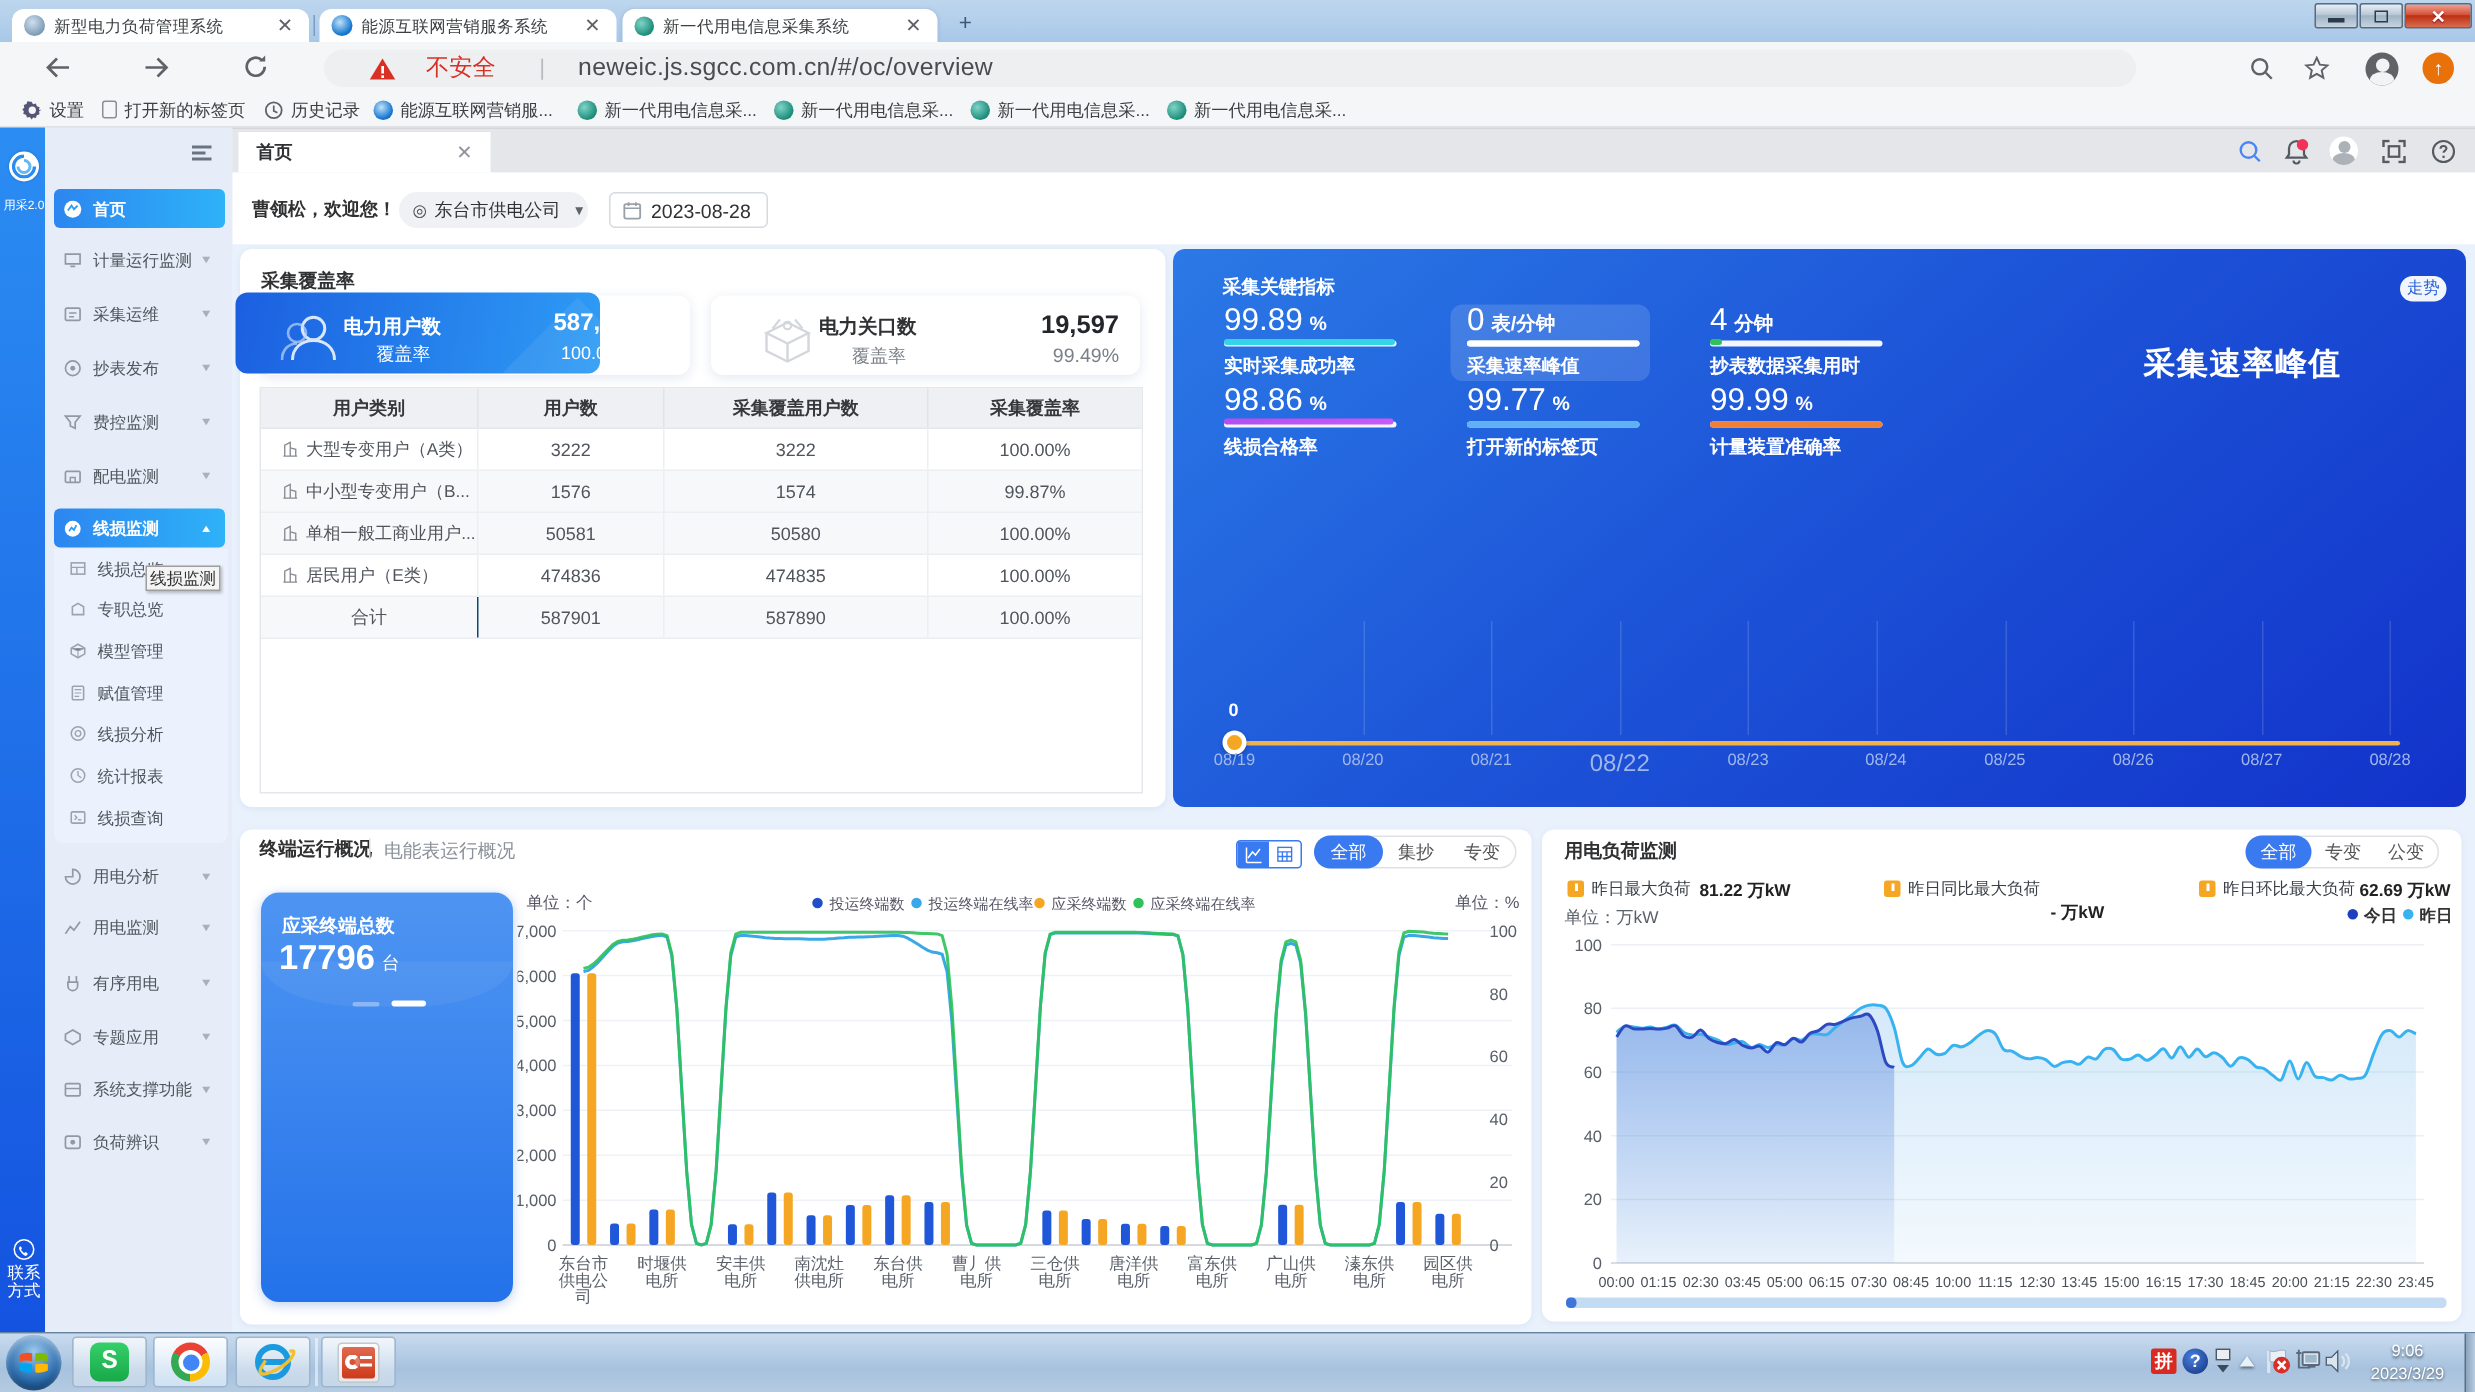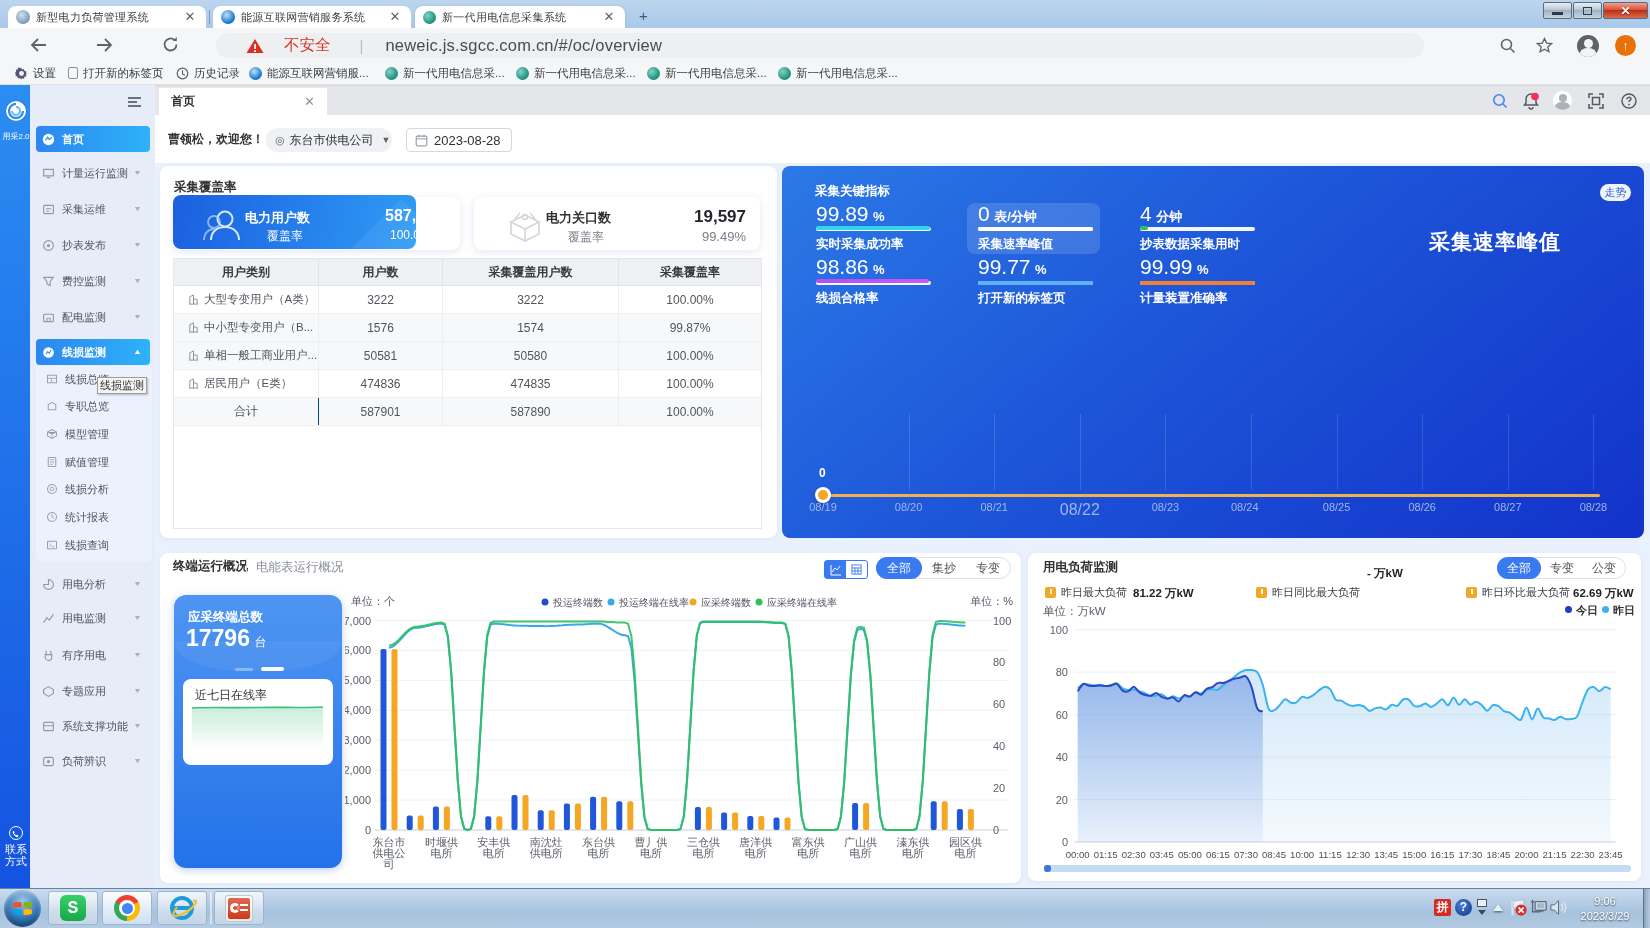--- a/index.html
+++ b/index.html
@@ -248,21 +248,21 @@
 <div class="ab" style="left:406px;top:128px;width:106px;height:24px;background:#fff;border:1px solid #d5d9e0;border-radius:4px;display:flex;align-items:center;font-size:13px;color:#303133"><svg style="margin:0 6px 0 8px" width="13" height="13" viewBox="0 0 16 16">
       <rect x="1.5" y="2.5" width="13" height="12" rx="1.5" stroke="#9aa0a8" fill="none" stroke-width="1.5"></rect>
       <path d="M1.5 6h13" stroke="#9aa0a8" stroke-width="1.3"></path>
       <path d="M5 1v3M11 1v3" stroke="#9aa0a8" stroke-width="1.5"></path>
     </svg>2023-08-28</div>
 <div class="ab" id="content"></div>
 
 <div class="ab panel" style="left:160px;top:166px;width:617px;height:372px"></div>
 <div class="ab ptitle" style="left:174px;top:179px">采集覆盖率</div>
 <div class="ab" style="left:173px;top:197px;width:287px;height:53px;background:#fff;border-radius:8px;box-shadow:0 2px 8px rgba(100,130,180,.18)"></div>
-<div class="ab" style="left:173px;top:195px;width:243px;height:54px;border-radius:8px;background:linear-gradient(100deg,#1b5fe0,#2e9cf5);overflow:hidden;color:#fff">
+<div class="ab" style="left:157px;top:195px;width:243px;height:54px;border-radius:8px;background:linear-gradient(100deg,#1b5fe0,#2e9cf5);overflow:hidden;color:#fff">
  <svg style="position:absolute;left:30px;top:13px" width="40" height="34" viewBox="0 0 40 34">
       <circle cx="22" cy="11" r="7.5" stroke="#d8e8fc" stroke-width="2" fill="none"></circle>
       <path d="M8 32c0-8 6-13 14-13s14 5 14 13" stroke="#d8e8fc" stroke-width="2" fill="none"></path>
       <circle cx="11" cy="14" r="6" stroke="#bcd6f8" stroke-width="1.8" fill="none" opacity=".7"></circle>
       <path d="M1 32c0-7 4.5-11 10-11" stroke="#bcd6f8" stroke-width="1.8" fill="none" opacity=".7"></path>
     </svg>
  <div style="position:absolute;left:72px;top:14px;font-size:13px;font-weight:bold">电力用户数</div>
  <div style="position:absolute;left:94px;top:33px;font-size:12px">覆盖率</div>
  <div style="position:absolute;left:212px;top:12px;font-size:16px;font-weight:bold">587,9</div>
  <div style="position:absolute;left:217px;top:33px;font-size:12px">100.0</div>
@@ -381,21 +381,21 @@
 <div style="position:absolute;left:811.4px;top:248px;width:1px;height:76px;background:rgba(255,255,255,.14)"></div>
  <div style="position:absolute;left:41px;top:328px;width:777px;height:3px;background:#f0b14e;border-radius:2px"></div>
  <div style="position:absolute;left:33px;top:321px;width:16px;height:16px;border-radius:50%;background:#fff;box-shadow:0 1px 3px rgba(0,0,0,.3)"></div>
  <div style="position:absolute;left:36px;top:324px;width:10px;height:10px;border-radius:50%;background:#f5a623"></div>
  <div style="position:absolute;left:37px;top:300px;font-size:12px;color:#fff;font-weight:bold">0</div>
  <div style="position:absolute;left:21.0px;top:335px;width:40px;text-align:center;font-size:11px;color:#9fb6ea">08/19</div>
 <div style="position:absolute;left:106.6px;top:335px;width:40px;text-align:center;font-size:11px;color:#9fb6ea">08/20</div>
 <div style="position:absolute;left:192.2px;top:335px;width:40px;text-align:center;font-size:11px;color:#9fb6ea">08/21</div>
 <div style="position:absolute;left:277.8px;top:335px;width:40px;text-align:right;font-size:16px;color:#9fb6ea">08/22</div>
 <div style="position:absolute;left:363.4px;top:335px;width:40px;text-align:center;font-size:11px;color:#9fb6ea">08/23</div>
-<div style="position:absolute;left:449.0px;top:335px;width:40px;text-align:left;font-size:11px;color:#9fb6ea">08/24</div>
+<div style="position:absolute;left:449.0px;top:335px;width:40px;text-align:right;font-size:11px;color:#9fb6ea">08/24</div>
 <div style="position:absolute;left:534.6px;top:335px;width:40px;text-align:center;font-size:11px;color:#9fb6ea">08/25</div>
 <div style="position:absolute;left:620.2px;top:335px;width:40px;text-align:center;font-size:11px;color:#9fb6ea">08/26</div>
 <div style="position:absolute;left:705.8px;top:335px;width:40px;text-align:center;font-size:11px;color:#9fb6ea">08/27</div>
 <div style="position:absolute;left:791.4px;top:335px;width:40px;text-align:center;font-size:11px;color:#9fb6ea">08/28</div>
 </div>
 
 <div class="ab panel" style="left:160px;top:553px;width:861px;height:330px"></div>
 <div class="ab ptitle" style="left:173px;top:558px">终端运行概况</div>
 <div class="ab" style="left:246px;top:559px;width:1px;height:14px;background:#d8dce2"></div>
 <div class="ab" style="left:256px;top:559px;font-size:12.5px;color:#8a9099">电能表运行概况</div>
@@ -417,33 +417,20 @@
  <span style="width:46px;height:22px;background:#3a7af0;border-radius:11px;color:#fff;display:flex;align-items:center;justify-content:center;margin-left:-1px">全部</span>
  <span style="flex:1;text-align:center">集抄</span>
     <span style="flex:1;text-align:center">专变</span>
 </div>
 <div class="ab" style="left:174px;top:595px;width:168px;height:273px;border-radius:12px;background:linear-gradient(180deg,#4e95f2,#2472ea);box-shadow:0 2px 8px rgba(40,100,200,.3)">
  <div style="position:absolute;left:14px;top:14px;font-size:12.5px;font-weight:bold;color:#fff">应采终端总数</div>
  <div style="position:absolute;left:12px;top:30px;color:#fff"><span style="font-size:23px;font-weight:bold">17796</span> <span style="font-size:12px">台</span></div>
  <div style="position:absolute;left:0;top:46px;width:168px;height:30px;border-radius:0 0 40% 40%/0 0 100% 100%;background:rgba(255,255,255,.06)"></div>
  <div style="position:absolute;left:61px;top:73px;width:18px;height:3px;border-radius:2px;background:rgba(255,255,255,.35)"></div>
  <div style="position:absolute;left:87px;top:72px;width:23px;height:4px;border-radius:2px;background:#fff"></div>
- <div style="position:absolute;left:9px;top:84px;width:150px;height:86px;background:#fff;border-radius:8px">
-  <div style="position:absolute;left:12px;top:8px;font-size:12px;color:#333">近七日在线率</div>
-  <svg style="position:absolute;left:9px;top:26px" width="131" height="44" viewBox="0 0 131 44">
-        <defs>
-          <linearGradient id="gg" x1="0" y1="0" x2="0" y2="1">
-            <stop offset="0" stop-color="#3fbf77" stop-opacity=".28"></stop>
-            <stop offset="1" stop-color="#3fbf77" stop-opacity="0"></stop>
-          </linearGradient>
-        </defs>
-        <path d="M0 3 C20 2,40 3,65 2.5 C90 2,110 3,131 2 L131 44 L0 44Z" fill="url(#gg)"></path>
-        <path d="M0 3 C20 2,40 3,65 2.5 C90 2,110 3,131 2" stroke="#3fbf77" stroke-width="1.6" fill="none"></path>
-      </svg>
- </div>
 </div>
 <svg class="ab" style="left:345px;top:593px" width="676" height="290" viewBox="0 0 676 290">
 <line x1="30" x2="663" y1="207.1" y2="207.1" stroke="#eef1f5"></line>
     <line x1="30" x2="663" y1="177.1" y2="177.1" stroke="#eef1f5"></line>
     <line x1="30" x2="663" y1="147.2" y2="147.2" stroke="#eef1f5"></line>
     <line x1="30" x2="663" y1="117.3" y2="117.3" stroke="#eef1f5"></line>
     <line x1="30" x2="663" y1="87.4" y2="87.4" stroke="#eef1f5"></line>
     <line x1="30" x2="663" y1="57.4" y2="57.4" stroke="#eef1f5"></line>
     <line x1="30" x2="663" y1="27.5" y2="27.5" stroke="#eef1f5"></line>
 <line x1="30" x2="663" y1="237" y2="237" stroke="#c9ced6"></line>
@@ -539,21 +526,21 @@
  <span style="flex:1;text-align:center">专变</span>
     <span style="flex:1;text-align:center">公变</span>
 </div>
 <div class="ab" style="left:1045px;top:587px;width:11px;height:11px;background:#f5a623;border-radius:2px"></div>
 <div class="ab" style="left:1050px;top:589px;width:2px;height:5px;background:#fff"></div>
 <div class="ab" style="left:1061px;top:585px;font-size:11px;color:#3a3f47;white-space:nowrap">昨日最大负荷</div>
 <div class="ab" style="left:1133px;top:586px;font-size:11.5px;color:#222;font-weight:bold;white-space:nowrap">81.22 万kW</div>
 <div class="ab" style="left:1256px;top:587px;width:11px;height:11px;background:#f5a623;border-radius:2px"></div>
 <div class="ab" style="left:1261px;top:589px;width:2px;height:5px;background:#fff"></div>
 <div class="ab" style="left:1272px;top:585px;font-size:11px;color:#3a3f47;white-space:nowrap">昨日同比最大负荷</div>
-<div class="ab" style="left:1367px;top:566px;font-size:11.5px;color:#222;font-weight:bold;white-space:nowrap">- 万kW</div>
+<div class="ab" style="left:1367px;top:601px;font-size:11.5px;color:#222;font-weight:bold;white-space:nowrap">- 万kW</div>
 <div class="ab" style="left:1466px;top:587px;width:11px;height:11px;background:#f5a623;border-radius:2px"></div>
 <div class="ab" style="left:1471px;top:589px;width:2px;height:5px;background:#fff"></div>
 <div class="ab" style="left:1482px;top:585px;font-size:11px;color:#3a3f47;white-space:nowrap">昨日环比最大负荷</div>
 <div class="ab" style="left:1573px;top:586px;font-size:11.5px;color:#222;font-weight:bold;white-space:nowrap">62.69 万kW</div>
 <div class="ab" style="left:1043px;top:604px;font-size:11.5px;color:#5a606a">单位：万kW</div>
 <div class="ab" style="left:1565px;top:606px;width:7px;height:7px;border-radius:50%;background:#1f3fc0"></div>
 <div class="ab" style="left:1576px;top:603px;font-size:11px;color:#333;font-weight:bold">今日</div>
 <div class="ab" style="left:1602px;top:606px;width:7px;height:7px;border-radius:50%;background:#39b2f0"></div>
 <div class="ab" style="left:1613px;top:603px;font-size:11px;color:#333;font-weight:bold">昨日</div>
 <svg class="ab" style="left:1040px;top:622px" width="600" height="250" viewBox="0 0 600 250">

